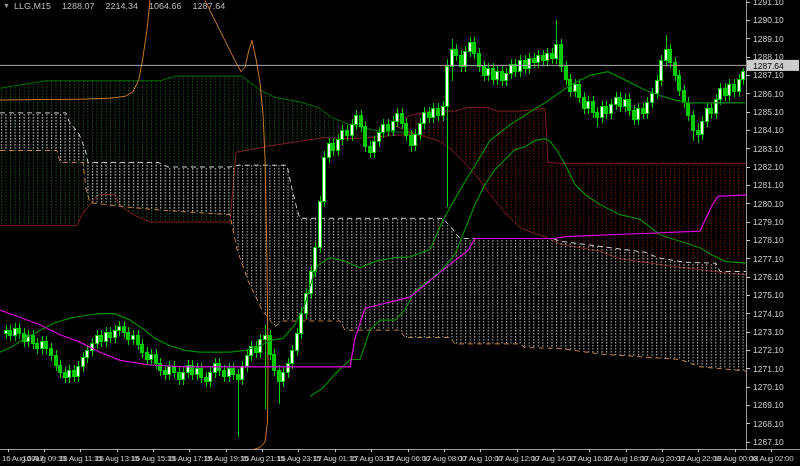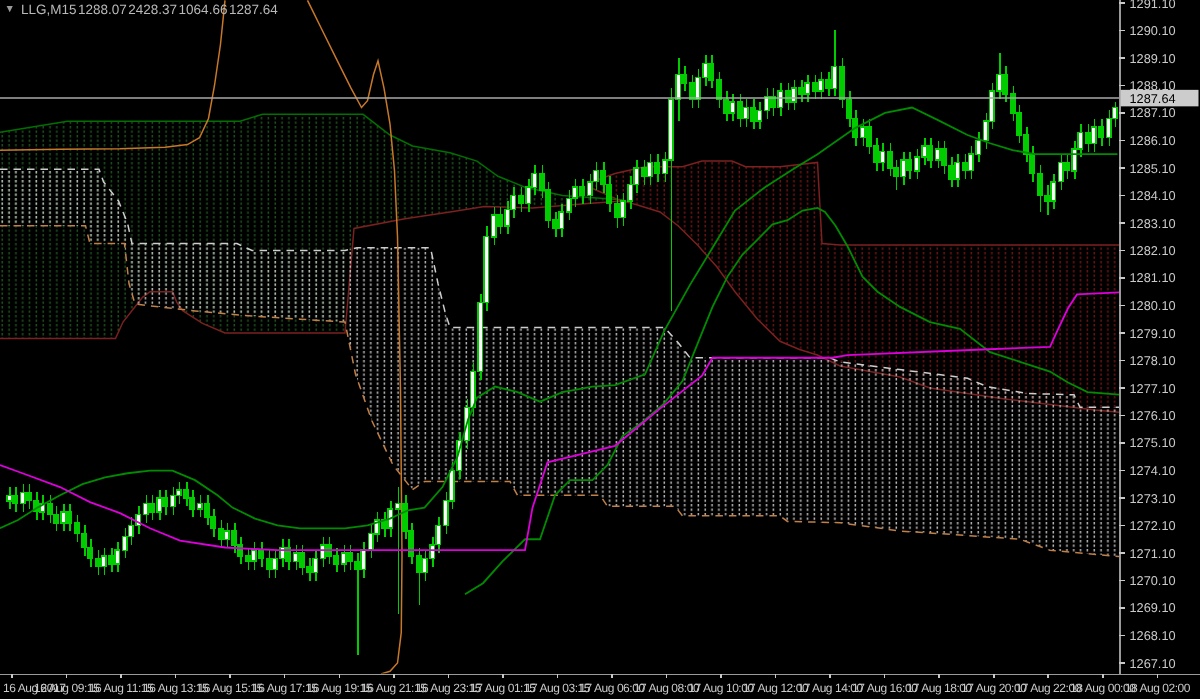--- a/index.html
+++ b/index.html
@@ -2,29 +2,29 @@
 <html><head>
 <meta charset="utf-8">
 <style>
   html,body{margin:0;padding:0;background:#000;}
   #frame{position:relative;width:800px;height:466px;background:#000;overflow:hidden;
          font-family:"Liberation Sans",sans-serif;}
   #chart{position:absolute;left:0;top:0;}
   #title{position:absolute;left:3px;top:1px;z-index:5;color:#b9b9b9;font-size:9px;
          letter-spacing:0;white-space:nowrap;}
   #title .arrow{color:#9a9a9a;font-size:7px;vertical-align:1px;margin-right:4px;}
-  #title span.v{margin-left:1px;}
+  #title span.v{margin-left:11px;}
   text{font-family:"Liberation Sans",sans-serif;}
 </style>
 </head>
 <body>
 
 <div id="frame">
   <div id="title">
-    <span class="arrow">▼</span><span>LLG,M15</span><span class="v">1288.07</span><span class="v">2428.37</span><span class="v">1064.66</span><span class="v">1287.64</span>
+    <span class="arrow">▼</span><span>LLG,M15</span><span class="v">1288.07</span><span class="v">2214.34</span><span class="v">1064.66</span><span class="v">1287.64</span>
   </div>
   <svg id="chart" width="800" height="466">
       <rect x="0" y="0" width="800" height="466" fill="#000000"></rect>
       <defs>
         <clipPath id="plot">
           <rect x="0" y="0" width="746" height="449"></rect>
         </clipPath>
         <pattern id="pat-green" width="4.55" height="3" patternUnits="userSpaceOnUse">
           <rect x="1" y="0" width="1" height="1.6" fill="#1e521e"></rect>
         </pattern>

